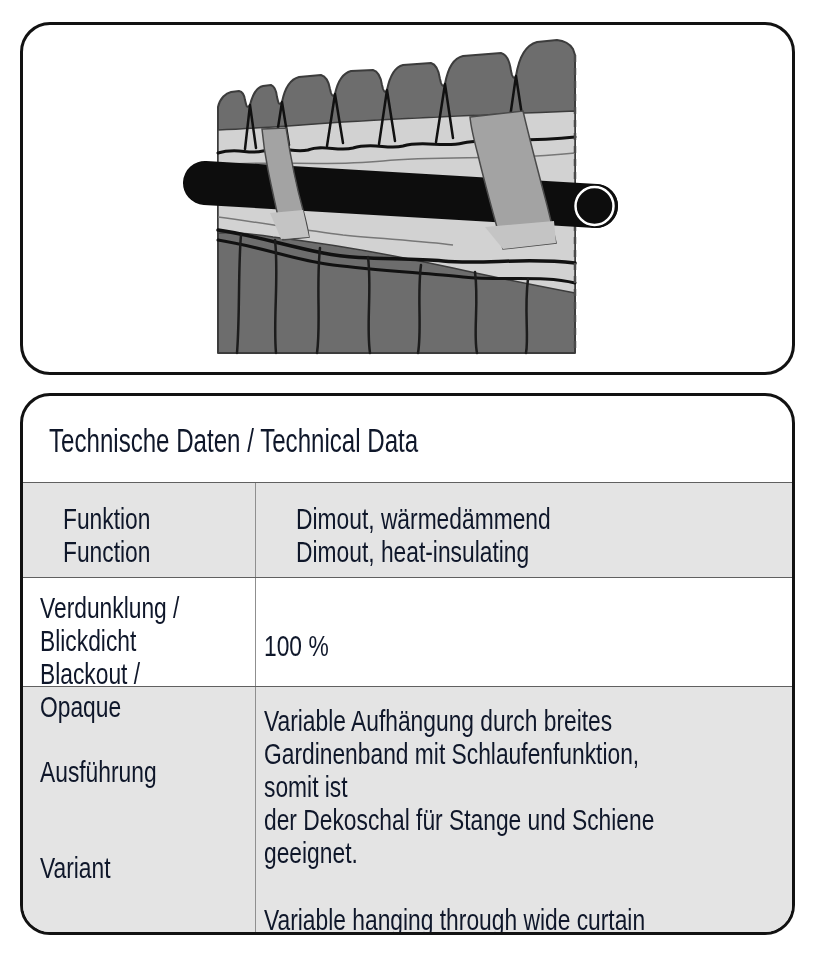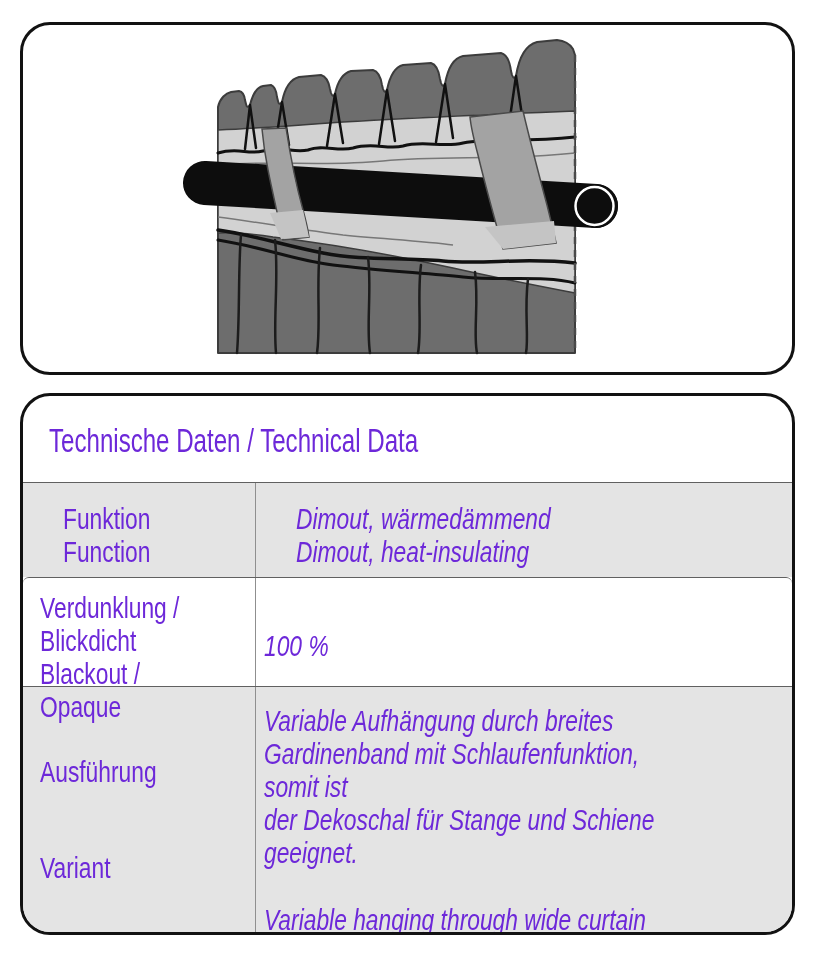--- a/index.html
+++ b/index.html
@@ -1,21 +1,21 @@
 <!DOCTYPE html>
 <html><head>
 <meta charset="utf-8">
 <style>
   html,body{margin:0;padding:0;background:#ffffff;}
   .stage{
     position:relative;
     width:820px;height:960px;
     background:#ffffff;
     font-family:"Liberation Sans", sans-serif;
-    color:#6d28d9;
+    color:#0f172a;
     overflow:hidden;
   }
   .panel{
     position:absolute;left:20px;width:775px;
     border:3px solid #121212;border-radius:30px;
     background:#ffffff;box-sizing:border-box;
   }
   .panel-top{top:22px;height:353px;overflow:hidden;}
   .panel-bottom{top:393px;height:542px;overflow:hidden;display:flex;flex-direction:column;}
   .illu{position:absolute;left:0;top:0;width:769px;height:347px;display:block;}
@@ -32,27 +32,27 @@
     transform:scaleX(0.73);
     transform-origin:0 0;
     font-size:33px;line-height:40px;
     white-space:nowrap;
   }
 
   .t-header{height:86px;box-sizing:border-box;padding:25px 0 0 26px;flex:none;}
   .t-row{display:flex;border-top:1px solid #606060;box-sizing:border-box;flex:none;}
   .t-row.gray{background:#e4e4e4;}
   .row-1{height:95px;}
-  .row-2{height:109px;border-radius:6px;}
+  .row-2{height:109px;}
   .row-3{flex:1 1 auto;}
   .cell-label{
     width:233px;flex:none;box-sizing:border-box;
     padding-left:17px;border-right:1px solid #8f8f8f;
   }
-  .cell-value{flex:1 1 auto;box-sizing:border-box;padding-left:8px;overflow:hidden;font-style:italic;}
+  .cell-value{flex:1 1 auto;box-sizing:border-box;padding-left:8px;overflow:hidden;}
   .row-1 .cell-label,.row-1 .cell-value{padding-top:19px;padding-left:40px;}
   .row-2 .cell-label{padding-top:13px;}
   .row-2 .cell-value{display:flex;align-items:center;margin-top:27px;}
   .row-2 .cell-value .cnd{transform-origin:0 50%;}
   .row-3 .cell-value{padding-top:17px;}
   .lbl-de{margin-top:68px;}
   .lbl-en{margin-top:63px;}
   .para-en{margin-top:34px;}
 </style>
 </head>

